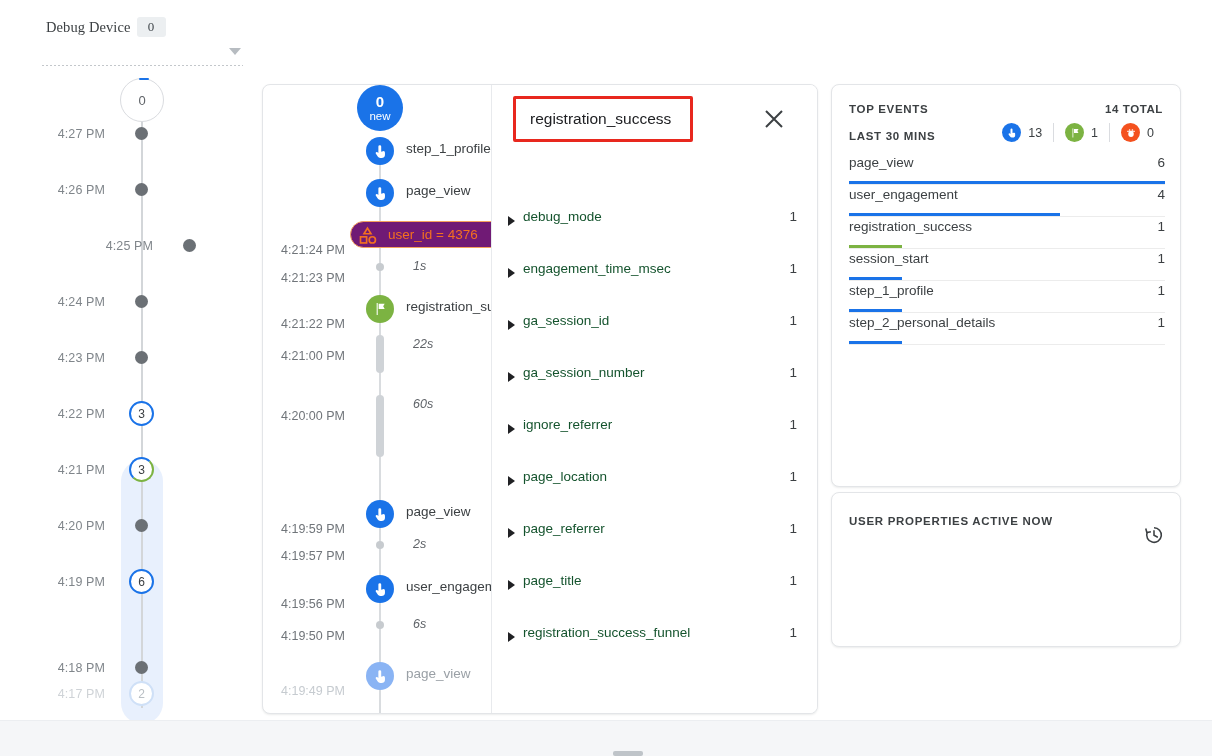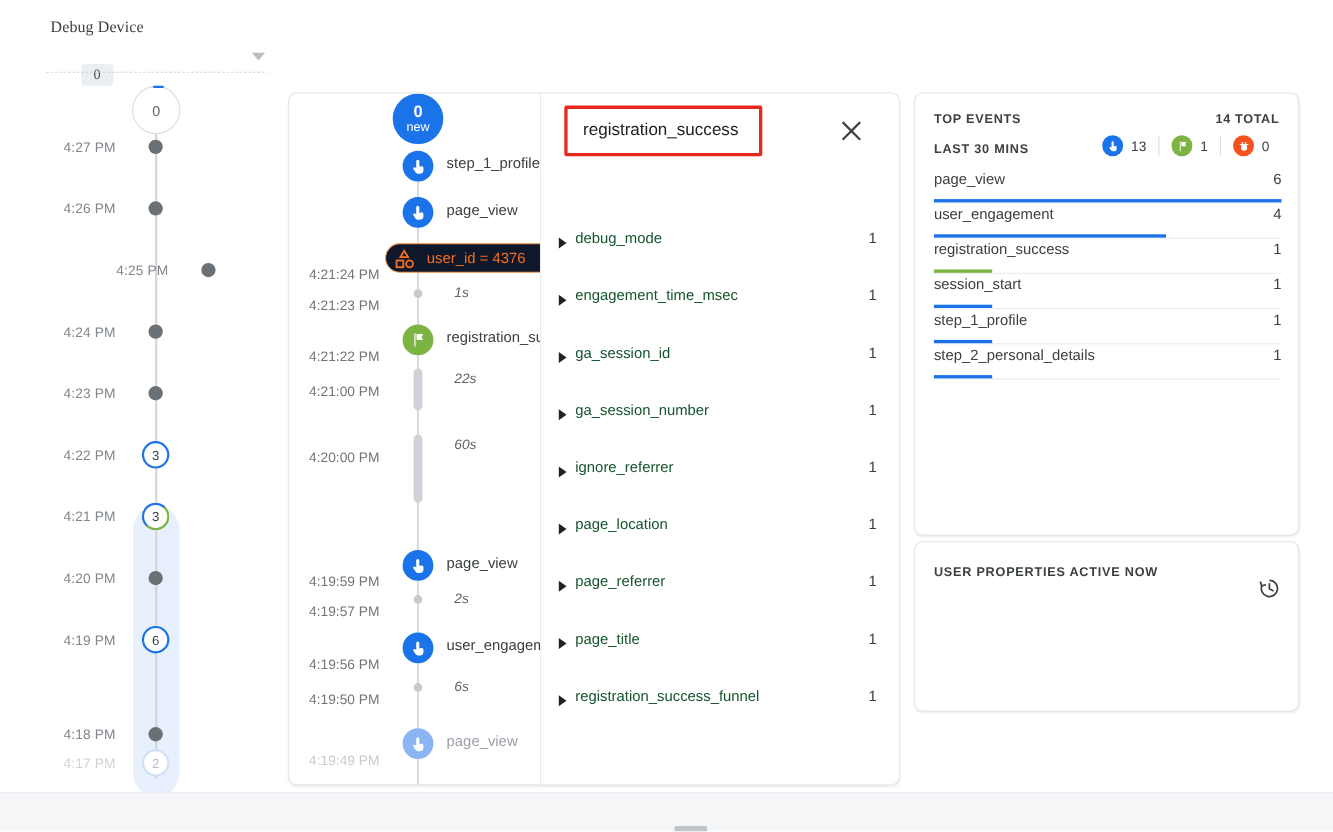--- a/index.html
+++ b/index.html
@@ -17,21 +17,21 @@
     position:absolute; left:0; right:0; bottom:0; height:36px;
     background:#f5f6f8; border-top:1px solid #eceef1;
   }
   .footer-nub{
     position:absolute; left:613px; bottom:0px; width:30px; height:5px;
     background:#bfc4c9; border-radius:2px;
   }
 
   
   .rail{ position:absolute; left:0; top:0; width:255px; height:720px; }
-  .rail-head{ position:absolute; left:46px; top:17px; display:flex; align-items:center; gap:24px;flex-direction:column; }
+  .rail-head{ position:absolute; left:46px; top:17px; display:flex; align-items:center; gap:6px; }
   .rail-head .lbl{ font-family:"Liberation Serif", serif; font-size:14.5px; color:#3c4043; letter-spacing:.1px; }
   .rail-head .chip{
     min-width:29px; height:20px; background:#eceff1; border-radius:3px;
     display:flex; align-items:center; justify-content:center;
     font-family:"Liberation Serif", serif; font-size:13px; color:#41474c; padding:0 6px;
   }
   .rail-caret{
     position:absolute; left:229px; top:48px; width:0;height:0;
     border-left:6px solid transparent;border-right:6px solid transparent;border-top:7px solid #b7bcc1;
   }
@@ -102,21 +102,21 @@
   .ev-lbl{ position:absolute; left:143px; top:4px; font-size:13.5px; color:#3c4043; white-space:nowrap; }
   .ev-lbl.faded{ color:#9aa0a6; }
 
   .ev-time{ position:absolute; left:18px; font-size:12.5px; color:#70757a; white-space:nowrap; }
   .ev-time.faded{ color:#c6cbd0; }
   .ev-gap{ position:absolute; left:150px; font-size:12.5px; font-style:italic; color:#5f6368; }
   .minidot{ position:absolute; left:113px; width:8px; height:8px; border-radius:50%; background:#c7cbcf; }
 
   .uidbadge{
     position:absolute; left:87px; top:0; height:27px; min-width:200px;
-    border:1.5px solid #f4a15d; border-radius:14px; background:#0f172a;
+    border:1.5px solid #f4a15d; border-radius:14px; background:#701a75;
     display:flex; align-items:center; padding-left:5px;
   }
   .uidbadge .txt{ margin-left:32px; font-size:13.5px; color:#f4701f; white-space:nowrap; }
   .uid-ico{ position:absolute; left:6px; top:3px; width:21px; height:21px; }
 
   
   .params{
     position:absolute; left:228px; top:0; width:328px; height:630px;
     background:#fff; border-left:1px solid #e8eaed;
   }

